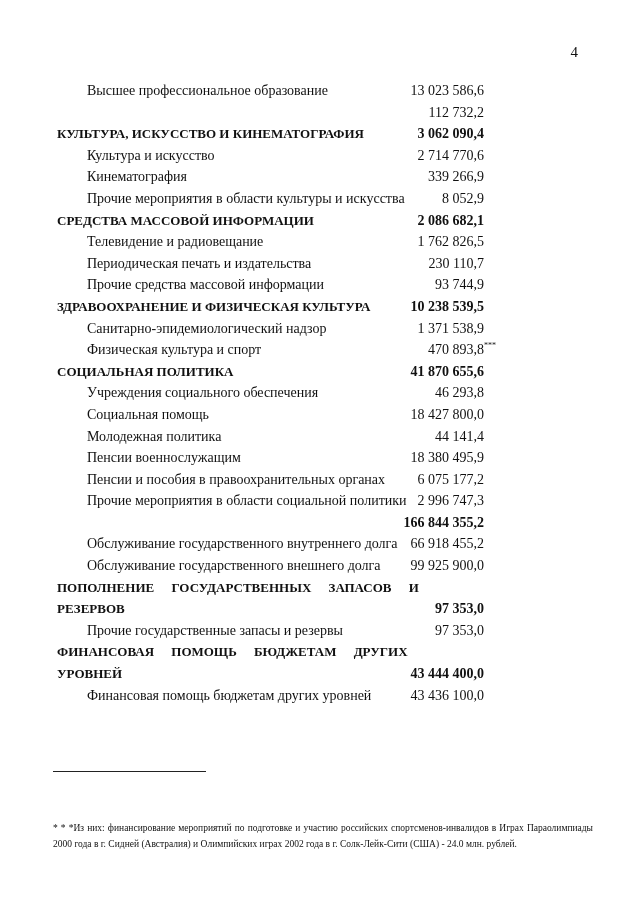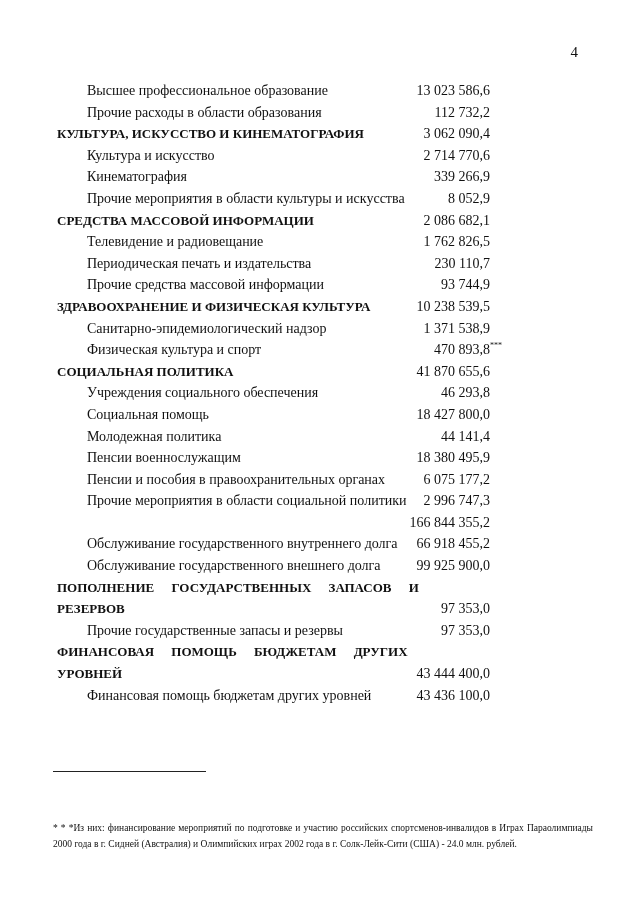--- a/index.html
+++ b/index.html
@@ -2,41 +2,40 @@
 <html><head>
 <meta charset="utf-8">
 <style>
   html, body { margin:0; padding:0; background:#ffffff; }
   body { width:640px; height:900px; position:relative; overflow:hidden;
          font-family:"Liberation Serif", "DejaVu Serif", serif; color:#111; }
   .page-num { position:absolute; top:44px; right:62px; font-size:15px; }
   .rows { position:absolute; top:80px; left:0; width:548px; }
   .row { position:relative; height:21.6px; font-size:14px; line-height:21.6px; }
   .row .label { position:absolute; left:87px; white-space:nowrap; }
-  .row .value { position:absolute; right:58px; white-space:nowrap; }
+  .row .value { position:absolute; right:64px; white-space:nowrap; }
   .row.head .label { left:57px; font-weight:bold; font-size:13px; }
-  .row.head .value { font-weight:normal; }
+  .row.head .value { font-weight:bold; }
   .row.head.wide .label { letter-spacing:0; word-spacing:14px; }
   .sup { position:absolute; font-size:8px; line-height:8px; top:3px; left:100%; margin-left:0; }
   .footnote-rule { position:absolute; left:53px; top:771px; width:153px; border-top:1px solid #222; }
   .footnote { position:absolute; left:53px; top:777px; width:540px; font-size:9.5px; line-height:15.5px; text-align:justify;margin-top:44px; }
 </style>
 </head>
 <body>
 
 <div>
   <div class="page-num">4</div>
 
   <div class="rows" id="rows">
       <div class="row">
         <span class="label">Высшее профессиональное образование</span>
         <span class="value"><span>13 023 586,6</span></span>
       </div>
       <div class="row">
-        <span class="label">Прочие расходы в области образования</span>
         <span class="value"><span>112 732,2</span></span>
       </div>
       <div class="row head">
         <span class="label">КУЛЬТУРА, ИСКУССТВО И КИНЕМАТОГРАФИЯ</span>
         <span class="value"><span>3 062 090,4</span></span>
       </div>
       <div class="row">
         <span class="label">Культура и искусство</span>
         <span class="value"><span>2 714 770,6</span></span>
       </div>

